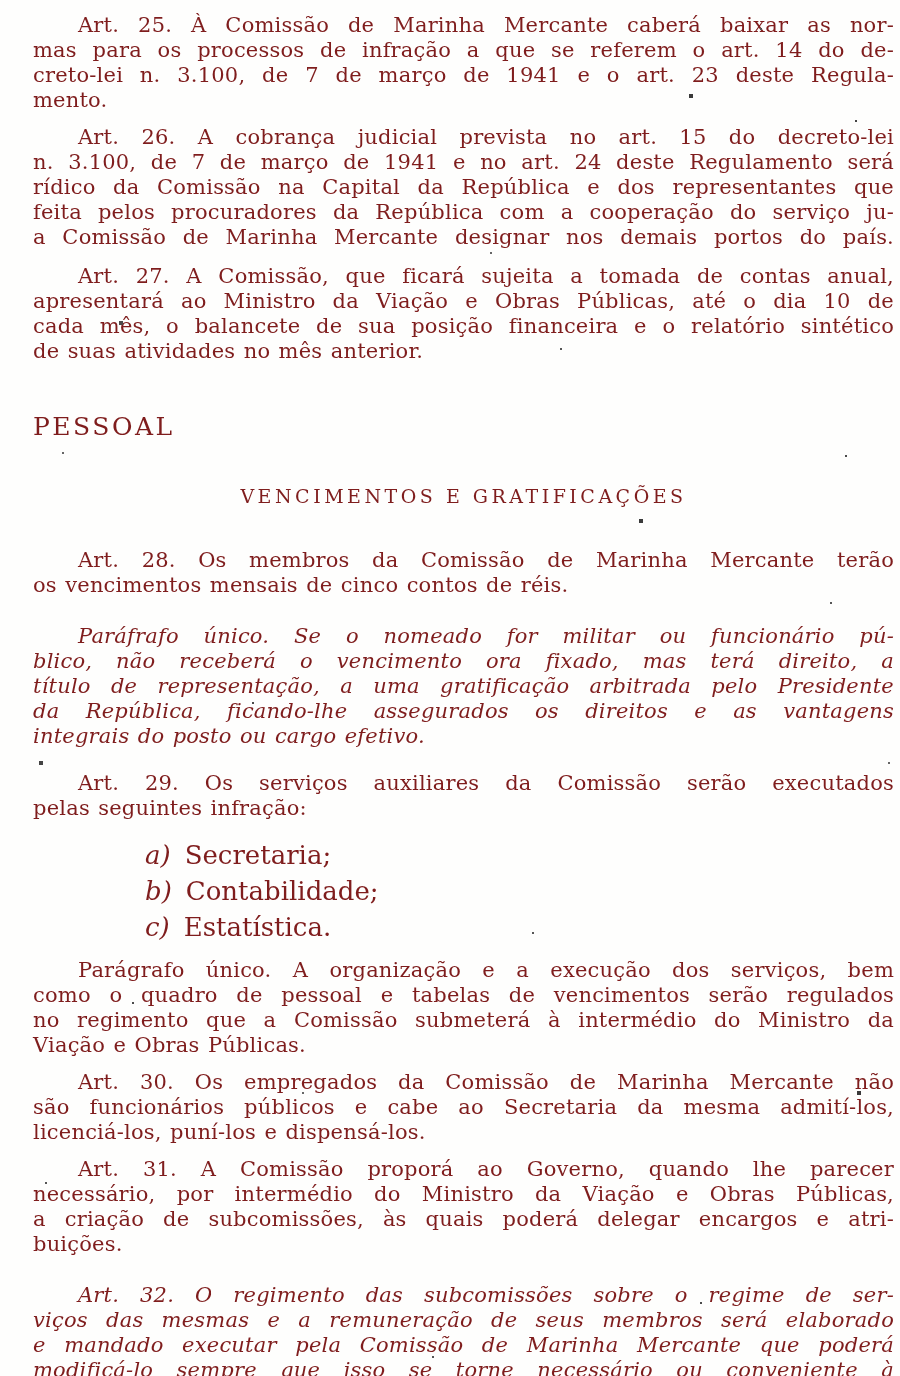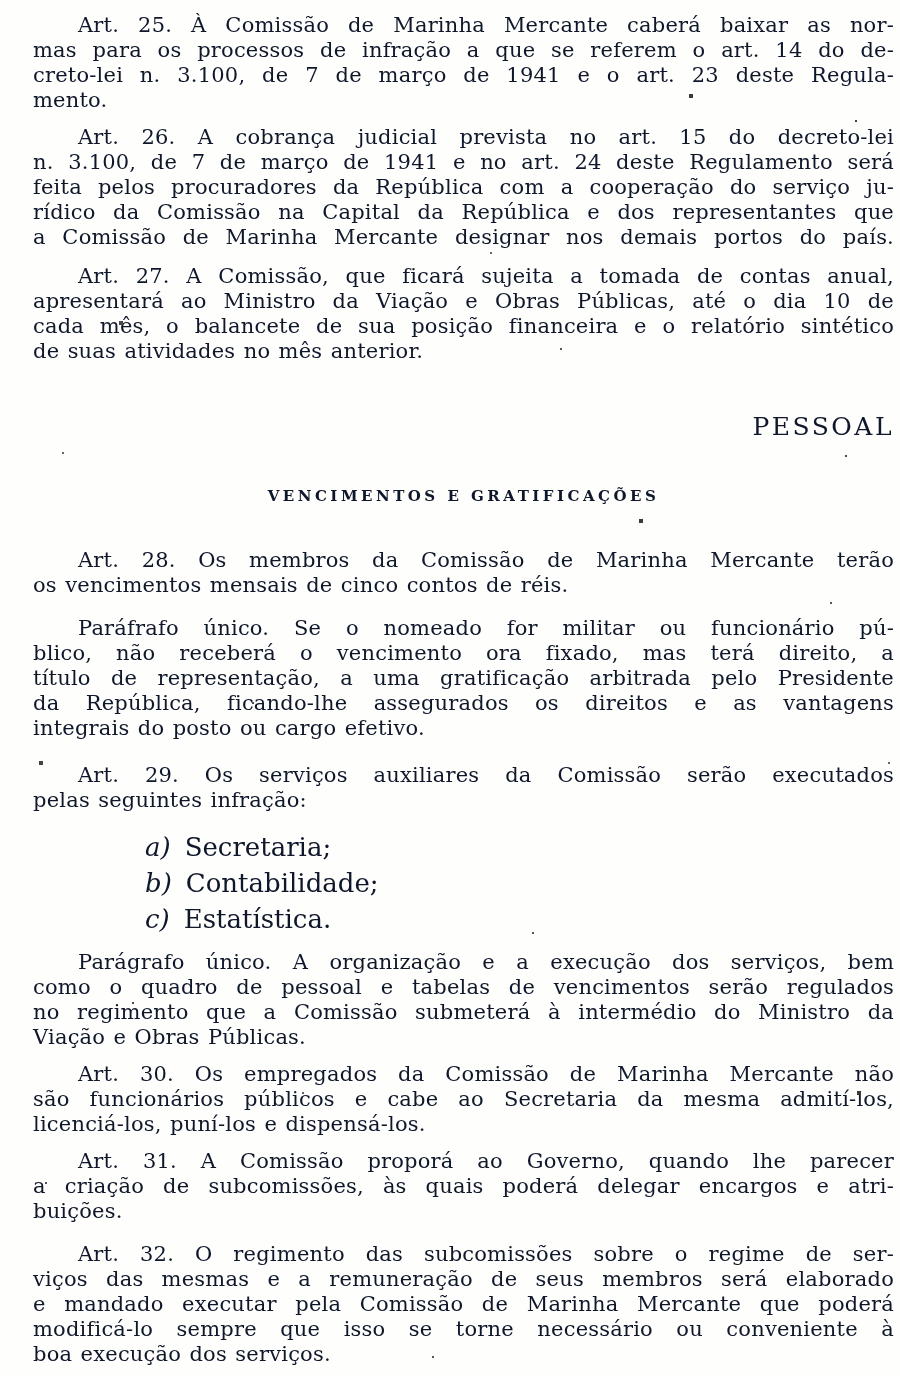--- a/index.html
+++ b/index.html
@@ -7,60 +7,60 @@
     padding: 0;
     background: #ffffff;
   }
   .page {
     position: relative;
     width: 900px;
     height: 1376px;
     box-sizing: border-box;
     padding: 13px 6px 0 33px;
     background: #fefefd;
-    color: #0f172a;
+    color: #7f1d1d;
     font-family: "DejaVu Serif", "Liberation Serif", serif;
     overflow: hidden;
   }
   .para {
     margin: 0;
     font-size: 21px;
     line-height: 25px;
     letter-spacing: 0.2px;
     word-spacing: 1.5px;
   }
   .para .line {
     display: block;
     text-align: justify;
     text-align-last: justify;
   }
   .para .line.first { text-indent: 45px; }
   .para .line.short { text-align: center; text-align-last: left; }
 
   .mt-12 { margin-top: 12px; }
   .mt-14 { margin-top: 14px; }
-  .mt-10 { margin-top: 18px; }
+  .mt-10 { margin-top: 26px; font-style: italic; }
   .mt-22 { margin-top: 22px; }
   .mt-18 { margin-top: 18px; }
 
   .heading {
     margin: 48px 0 16px 0;
     font-size: 25px;
     line-height: 30px;
     letter-spacing: 2.5px;
-    text-align: right;
+    text-align: left;
     font-weight: normal;
   }
   .subheading {
     margin: 44px 0 0 0;
-    font-size: 15px;
+    font-size: 19px;
     line-height: 20px;
     letter-spacing: 3.5px;
     text-align: center;
-    font-weight: bold;
+    font-weight: normal;
   }
   .art28-gap { margin-top: 42px; }
 
   .section-list {
     margin: 22px 0 0 112px;
     padding: 0;
     list-style: none;
     font-size: 26px;
     line-height: 25px;
   }
@@ -112,22 +112,22 @@
   <p class="para">
     <span class="line first">Art. 25. À Comissão de Marinha Mercante caberá baixar as nor-</span>
     <span class="line">mas para os processos de infração a que se referem o art. 14 do de-</span>
     <span class="line">creto-lei n. 3.100, de 7 de março de 1941 e o art. 23 deste Regula-</span>
     <span class="line short">mento.</span>
   </p>
 
   <p class="para mt-12">
     <span class="line first">Art. 26. A cobrança judicial prevista no art. 15 do decreto-lei</span>
     <span class="line">n. 3.100, de 7 de março de 1941 e no art. 24 deste Regulamento será</span>
+    <span class="line">rídico da Comissão na Capital da República e dos representantes que</span>
     <span class="line">feita pelos procuradores da República com a cooperação do serviço ju-</span>
-    <span class="line">rídico da Comissão na Capital da República e dos representantes que</span>
     <span class="line">a Comissão de Marinha Mercante designar nos demais portos do país.</span>
   </p>
 
   <p class="para mt-14">
     <span class="line first">Art. 27. A Comissão, que ficará sujeita a tomada de contas anual,</span>
     <span class="line">apresentará ao Ministro da Viação e Obras Públicas, até o dia 10 de</span>
     <span class="line">cada mês, o balancete de sua posição financeira e o relatório sintético</span>
     <span class="line short">de suas atividades no mês anterior.</span>
   </p>
 
@@ -173,20 +173,21 @@
   </p>
 
   <p class="para mt-12">
     <span class="line first">Art. 30. Os empregados da Comissão de Marinha Mercante não</span>
     <span class="line">são funcionários públicos e cabe ao Secretaria da mesma admití-los,</span>
     <span class="line short">licenciá-los, puní-los e dispensá-los.</span>
   </p>
 
   <p class="para mt-12">
     <span class="line first">Art. 31. A Comissão proporá ao Governo, quando lhe parecer</span>
+    <span class="line">necessário, por intermédio do Ministro da Viação e Obras Públicas,</span>
     <span class="line">a criação de subcomissões, às quais poderá delegar encargos e atri-</span>
     <span class="line short">buições.</span>
   </p>
 
   <p class="para mt-10">
     <span class="line first">Art. 32. O regimento das subcomissões sobre o regime de ser-</span>
     <span class="line">viços das mesmas e a remuneração de seus membros será elaborado</span>
     <span class="line">e mandado executar pela Comissão de Marinha Mercante que poderá</span>
     <span class="line">modificá-lo sempre que isso se torne necessário ou conveniente à</span>
     <span class="line short">boa execução dos serviços.</span>

